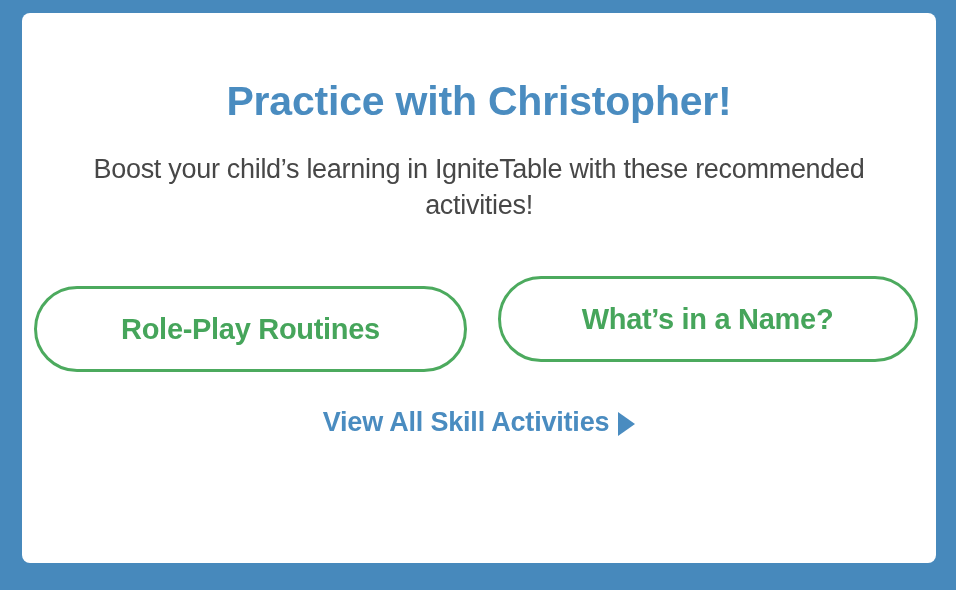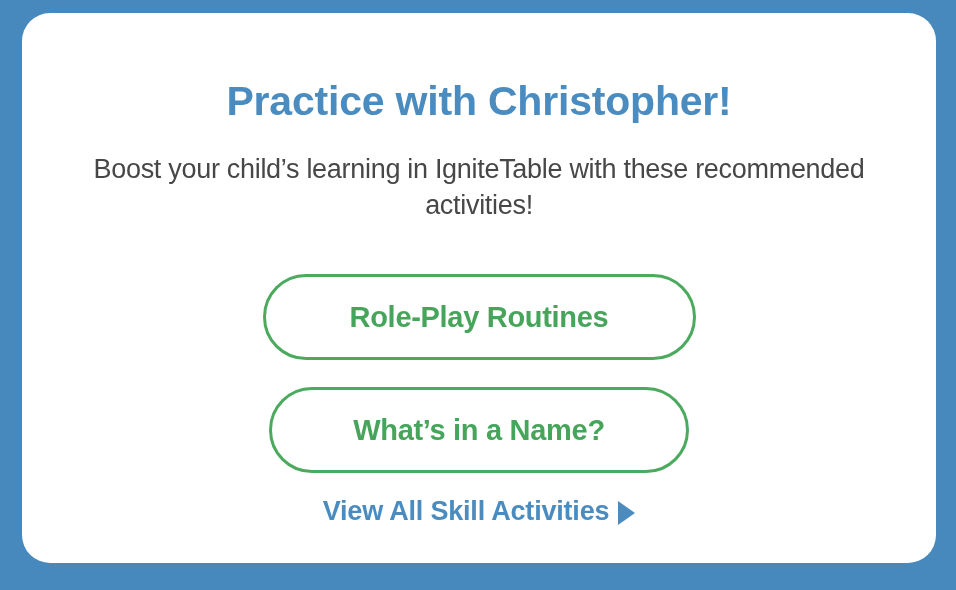--- a/index.html
+++ b/index.html
@@ -13,21 +13,21 @@
     font-family: "Liberation Sans", sans-serif;
     overflow: hidden;
   }
   .card {
     position: absolute;
     left: 22px;
     top: 13px;
     width: 914px;
     height: 550px;
     background: #ffffff;
-    border-radius: 28px;
+    border-radius: 8px;
     box-sizing: border-box;
     display: flex;
     flex-direction: column;
     align-items: center;
   }
   .title {
     margin: 0;
     padding: 0;
     font-size: 41px;
     font-weight: bold;
@@ -42,26 +42,26 @@
     margin-top: 30px;
     width: 800px;
     text-align: center;
     font-size: 27px;
     font-weight: normal;
     color: #474747;
     line-height: 1.32;
     letter-spacing: -0.3px;
   }
   .activity-list {
-    margin: 4px;
+    margin: 16px;
     padding: 0;
     list-style: none;
     width: 100%;
     display: flex;
-    flex-direction: column;
+    flex-direction: row;
     align-items: center;
   }
   .activity-list li {
     display: flex;
     justify-content: center;
     width: 100%;
   }
   .activity-btn {
     display: flex;
     align-items: center;

